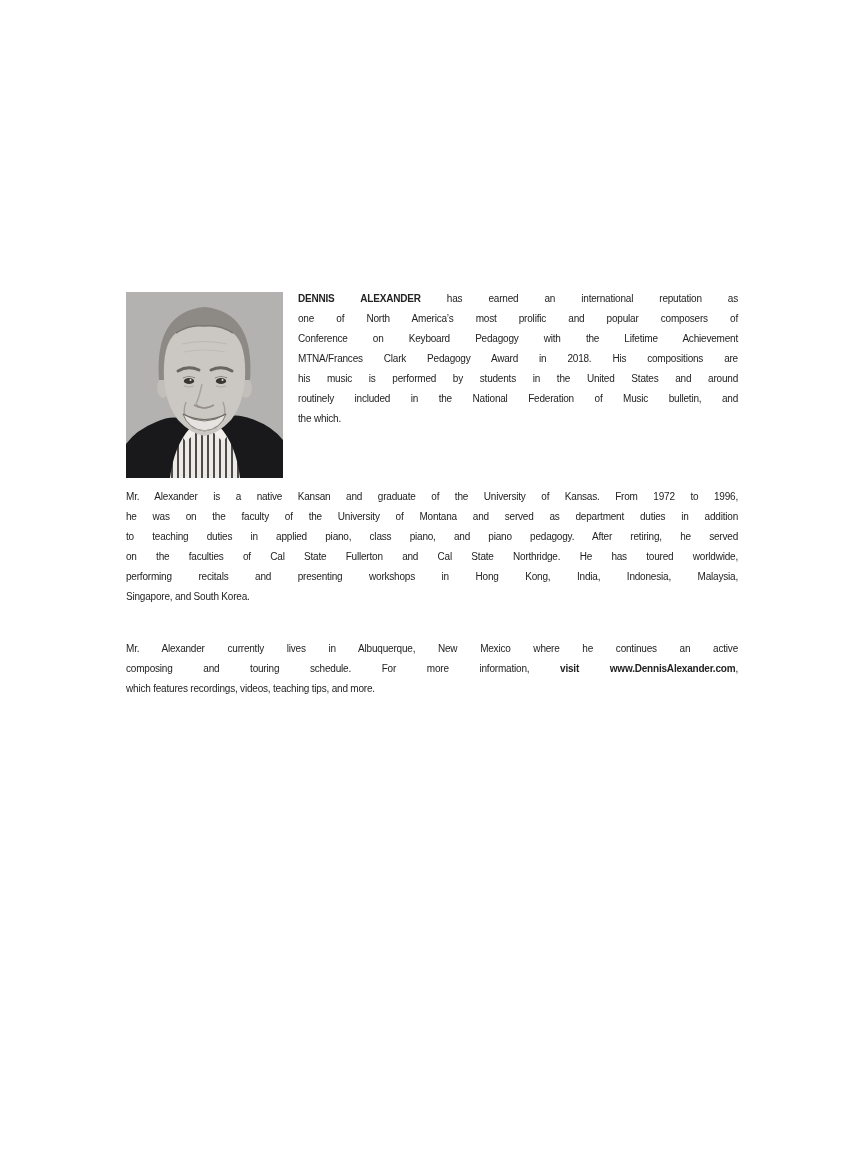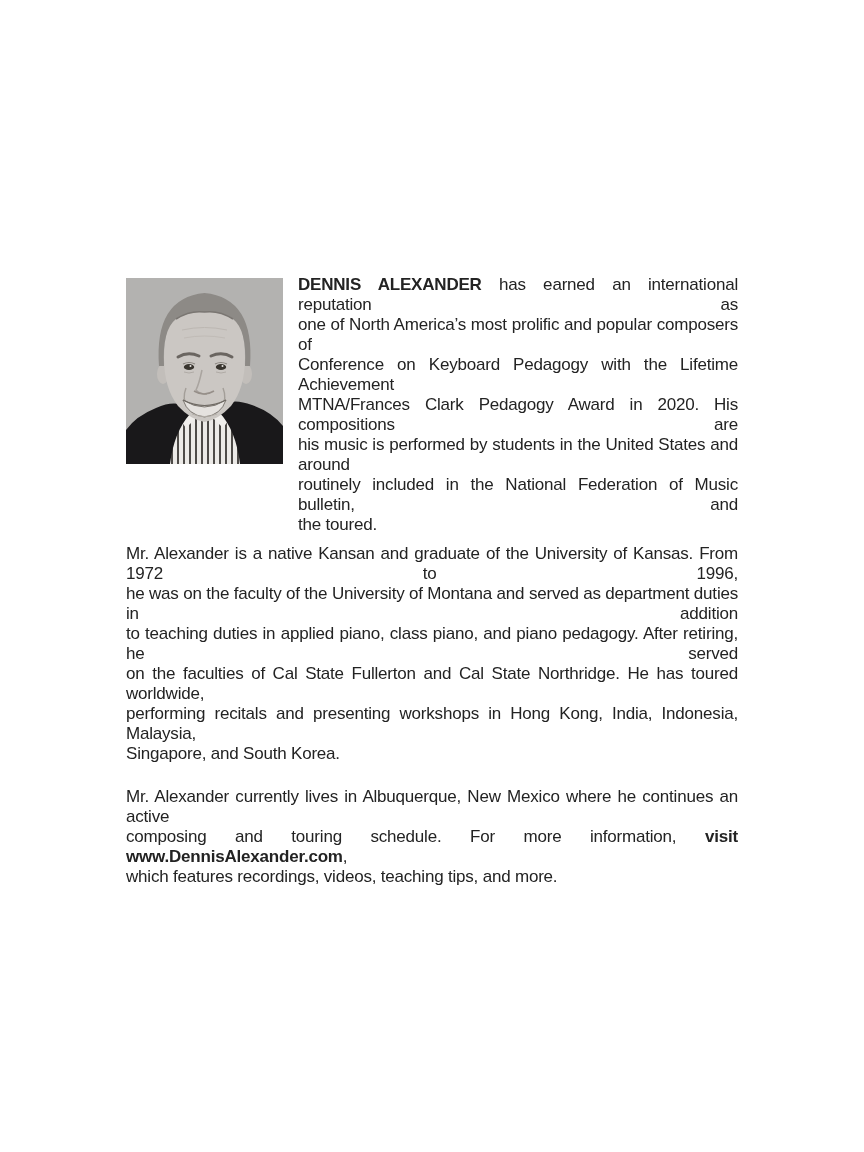--- a/index.html
+++ b/index.html
@@ -9,39 +9,39 @@
     font-family: "Liberation Sans", sans-serif;
   }
   .page {
     position: relative;
     width: 864px; height: 1152px;
     background: #ffffff;
     overflow: hidden;
   }
   .content {
     position: absolute;
-    left: 126px; top: 275px;
+    left: 126px; top: 289px;
     width: 612px;
     color: #232323;
-    font-size: 17px;
+    font-size: 10px;
     line-height: 20px;
     letter-spacing: -0.2px;
   }
   .bio-top { display: flex; margin-bottom: 9px; }
   .photo {
     flex: 0 0 157px;
     width: 157px; height: 186px;
     margin-top: 3px;
     overflow: hidden;
   }
   .photo svg { display: block; }
   .bio-lead { margin-left: 15px; width: 440px; }
   .para .line { text-align: justify; text-align-last: justify; }
   .para .line.last { text-align-last: left; }
-  .para3 { margin-top: 23px; }
+  .para3 { margin-top: 32px; }
   strong { font-weight: bold; }
 </style>
 </head>
 <body>
 
 <div class="page">
   <div class="content">
 
     <div class="bio-top">
       <div class="photo">
@@ -101,24 +101,24 @@
 
           <path d="M57 122 Q78.5 136 100 122 Q95 137 78.5 139 Q62 137 57 122 Z" fill="#e5e2df" stroke="#7d7872" stroke-width="1"></path>
           <path d="M57 122 Q78.5 133 100 122" stroke="#6f6a64" stroke-width="1.2" fill="none"></path>
           <path d="M66 136 Q78.5 141 91 136" stroke="#b4afa9" stroke-width="1" fill="none"></path>
         </svg>
       </div>
       <div class="bio-lead para">
           <div class="line"><strong>DENNIS ALEXANDER</strong><span> has earned an international reputation as</span></div>
           <div class="line"><span>one of North America’s most prolific and popular composers of</span></div>
           <div class="line"><span>Conference on Keyboard Pedagogy with the Lifetime Achievement</span></div>
-          <div class="line"><span>MTNA/Frances Clark Pedagogy Award in 2020. His compositions are</span></div>
+          <div class="line"><span>MTNA/Frances Clark Pedagogy Award in 2018. His compositions are</span></div>
           <div class="line"><span>his music is performed by students in the United States and around</span></div>
           <div class="line"><span>routinely included in the National Federation of Music bulletin, and</span></div>
-          <div class="line last"><span>the toured.</span></div>
+          <div class="line last"><span>the which.</span></div>
         </div>
     </div>
 
     <div class="para para2">
         <div class="line"><span>Mr. Alexander is a native Kansan and graduate of the University of Kansas. From 1972 to 1996,</span></div>
         <div class="line"><span>he was on the faculty of the University of Montana and served as department duties in addition</span></div>
         <div class="line"><span>to teaching duties in applied piano, class piano, and piano pedagogy. After retiring, he served</span></div>
         <div class="line"><span>on the faculties of Cal State Fullerton and Cal State Northridge. He has toured worldwide,</span></div>
         <div class="line"><span>performing recitals and presenting workshops in Hong Kong, India, Indonesia, Malaysia,</span></div>
         <div class="line last"><span>Singapore, and South Korea.</span></div>

